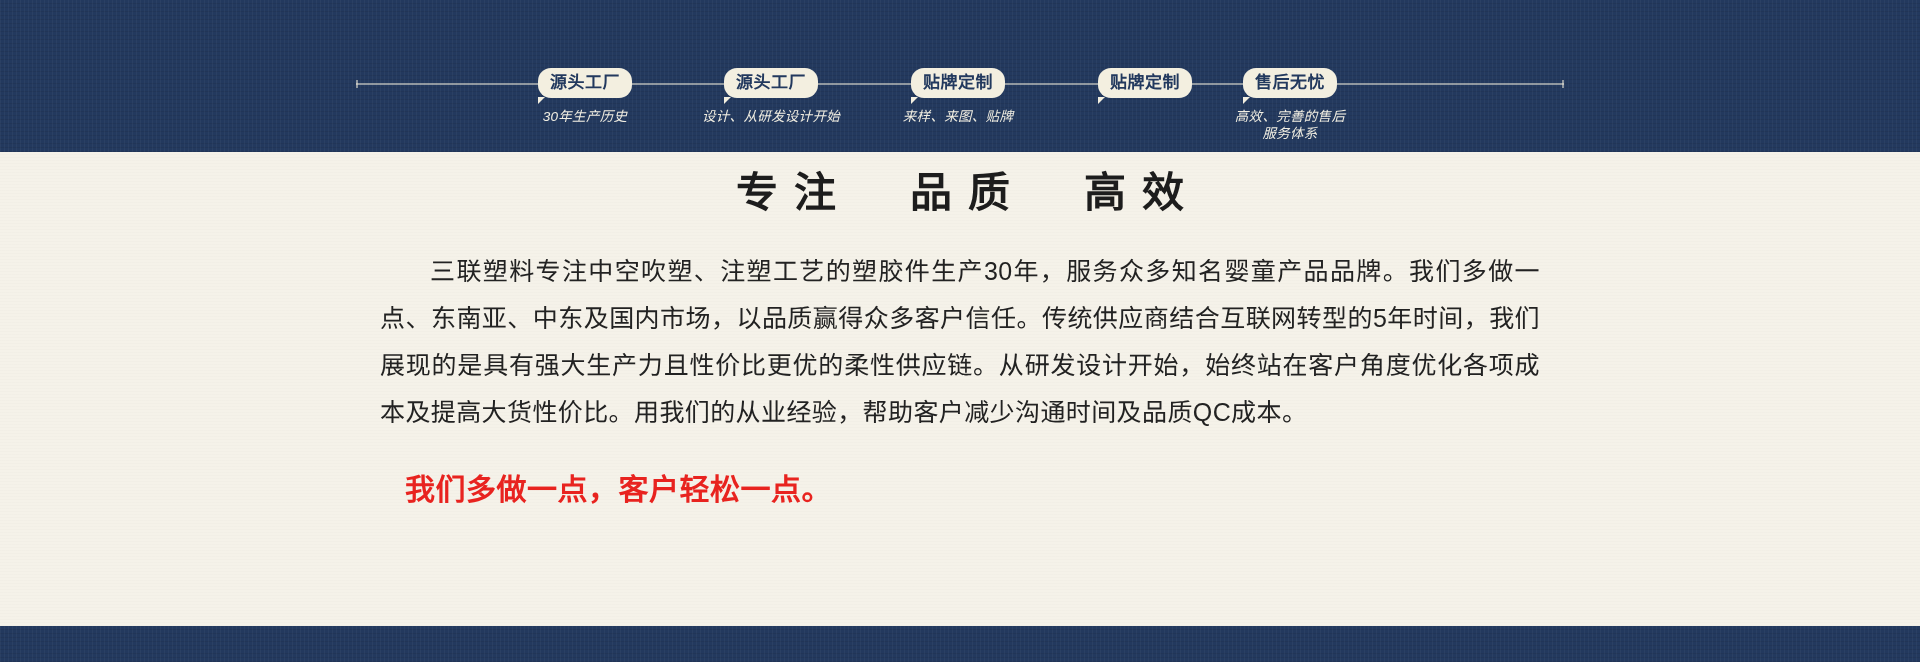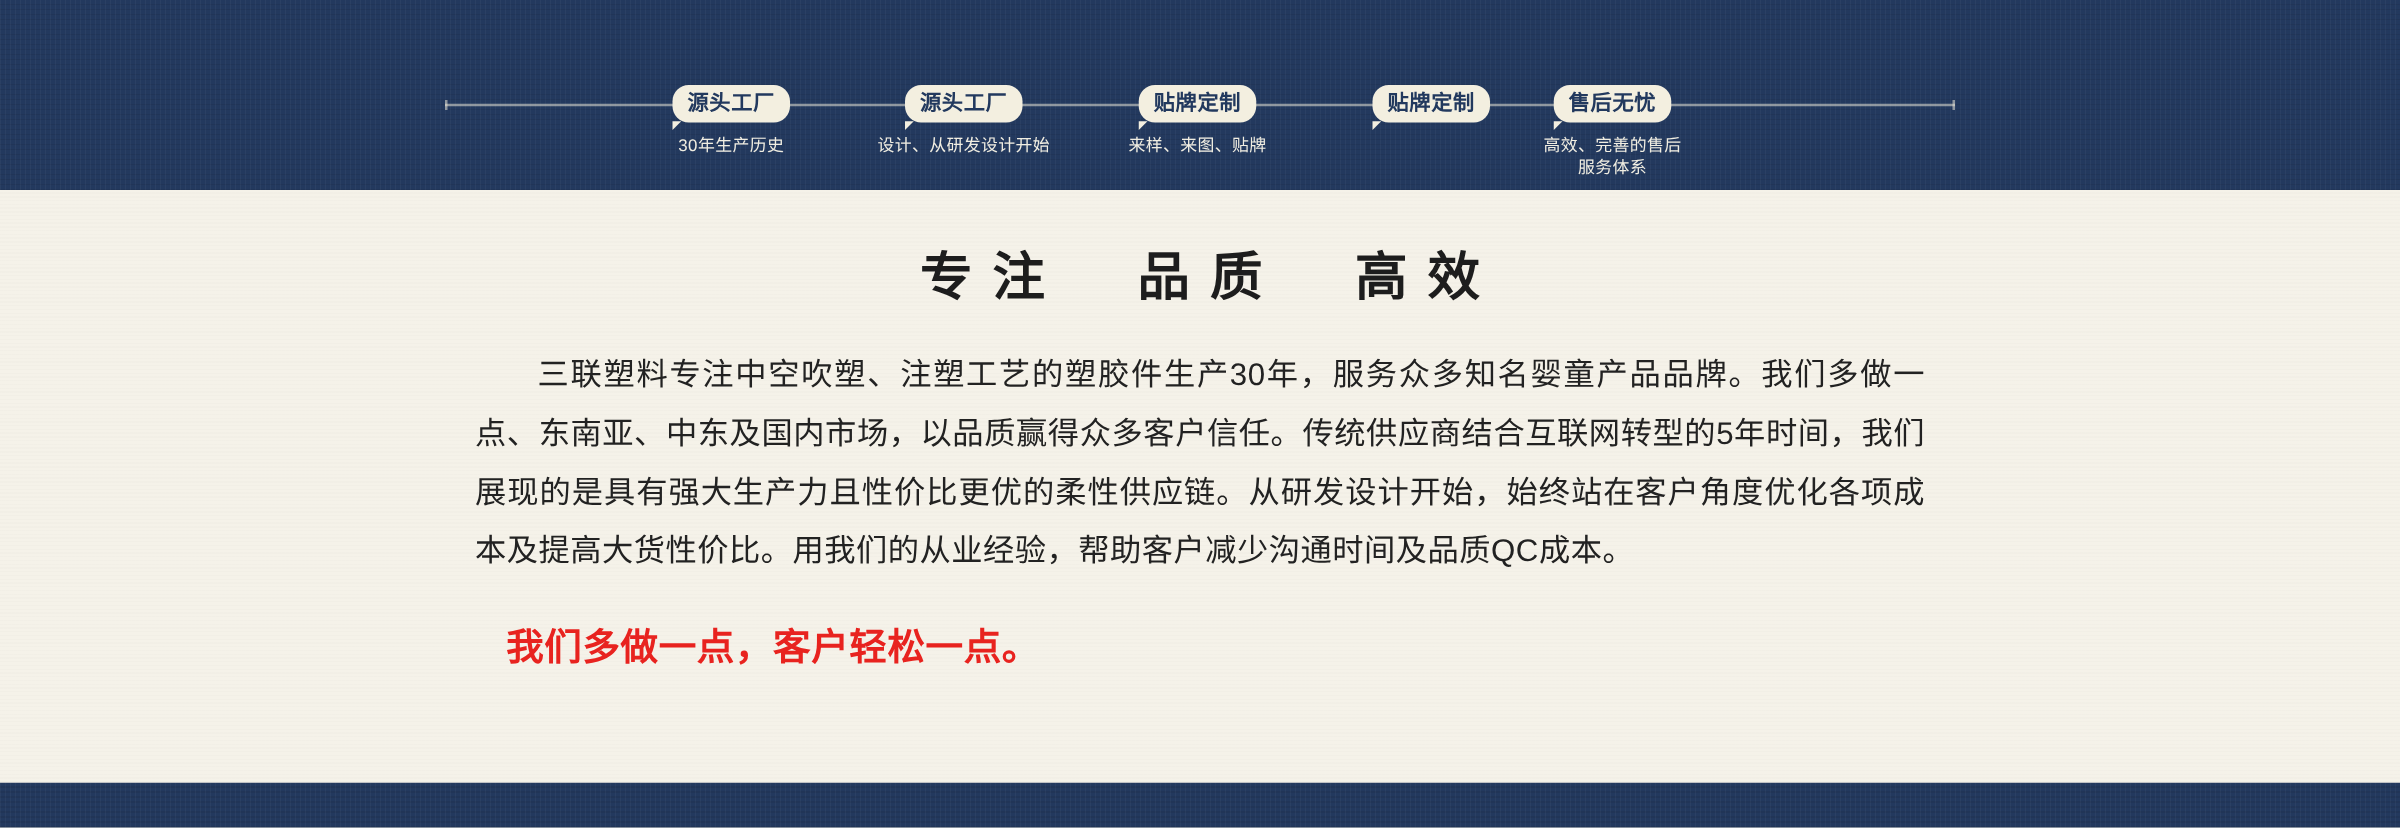--- a/index.html
+++ b/index.html
@@ -98,30 +98,31 @@
     border-top: 7px solid #f3efe0;
   }
 
   .feature .desc {
     margin-top: 10px;
     color: #f1eee2;
     font-size: 13.5px;
     line-height: 17px;
     white-space: pre-line;
     letter-spacing: 0.3px;
+    font-style: italic;
   }
 
   
   .main {
     position: relative;
     flex: 1 1 auto;
     background: #f5f2e9;
     background-image:
       repeating-linear-gradient(0deg, rgba(0,0,0,0.012) 0px, rgba(0,0,0,0.012) 1px, rgba(0,0,0,0) 1px, rgba(0,0,0,0) 3px);
-    padding-top: 45px;
+    padding-top: 16px;
   }
 
   .headline {
     text-align: center;
     color: #1d1d1d;
     font-size: 42px;
     font-weight: bold;
     letter-spacing: 16px;
     padding-left: 16px;
     line-height: 1.2;

